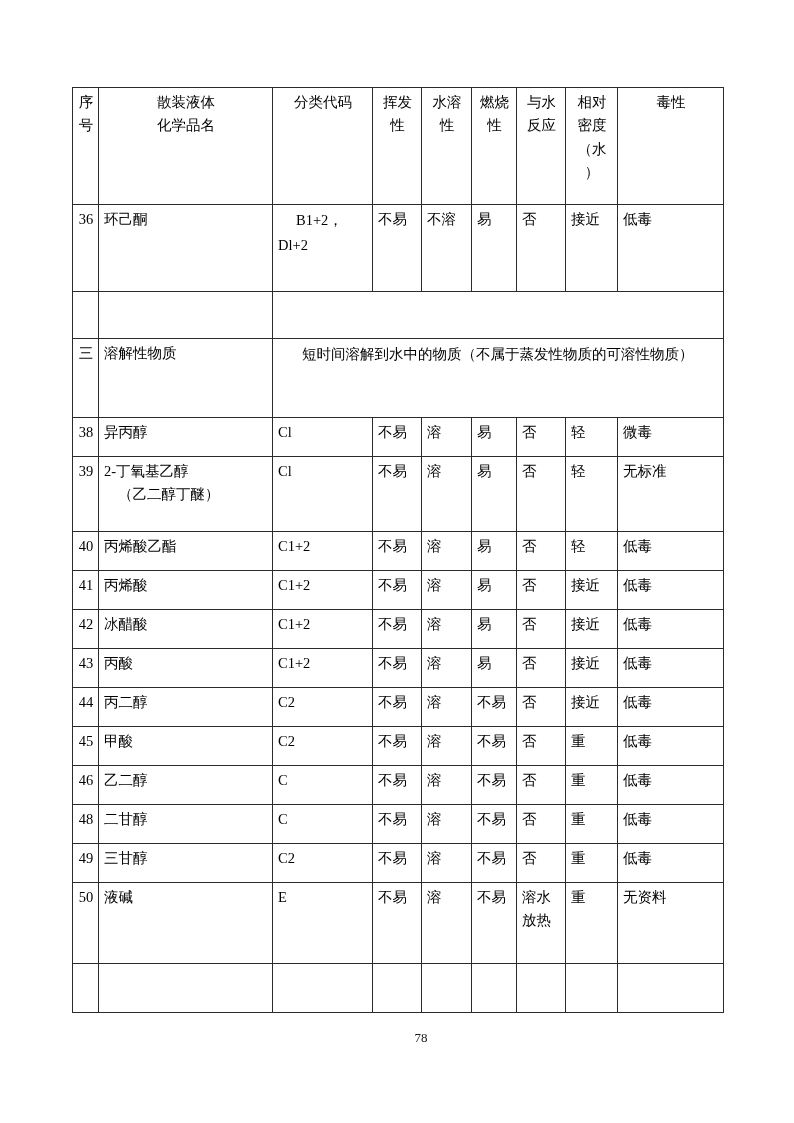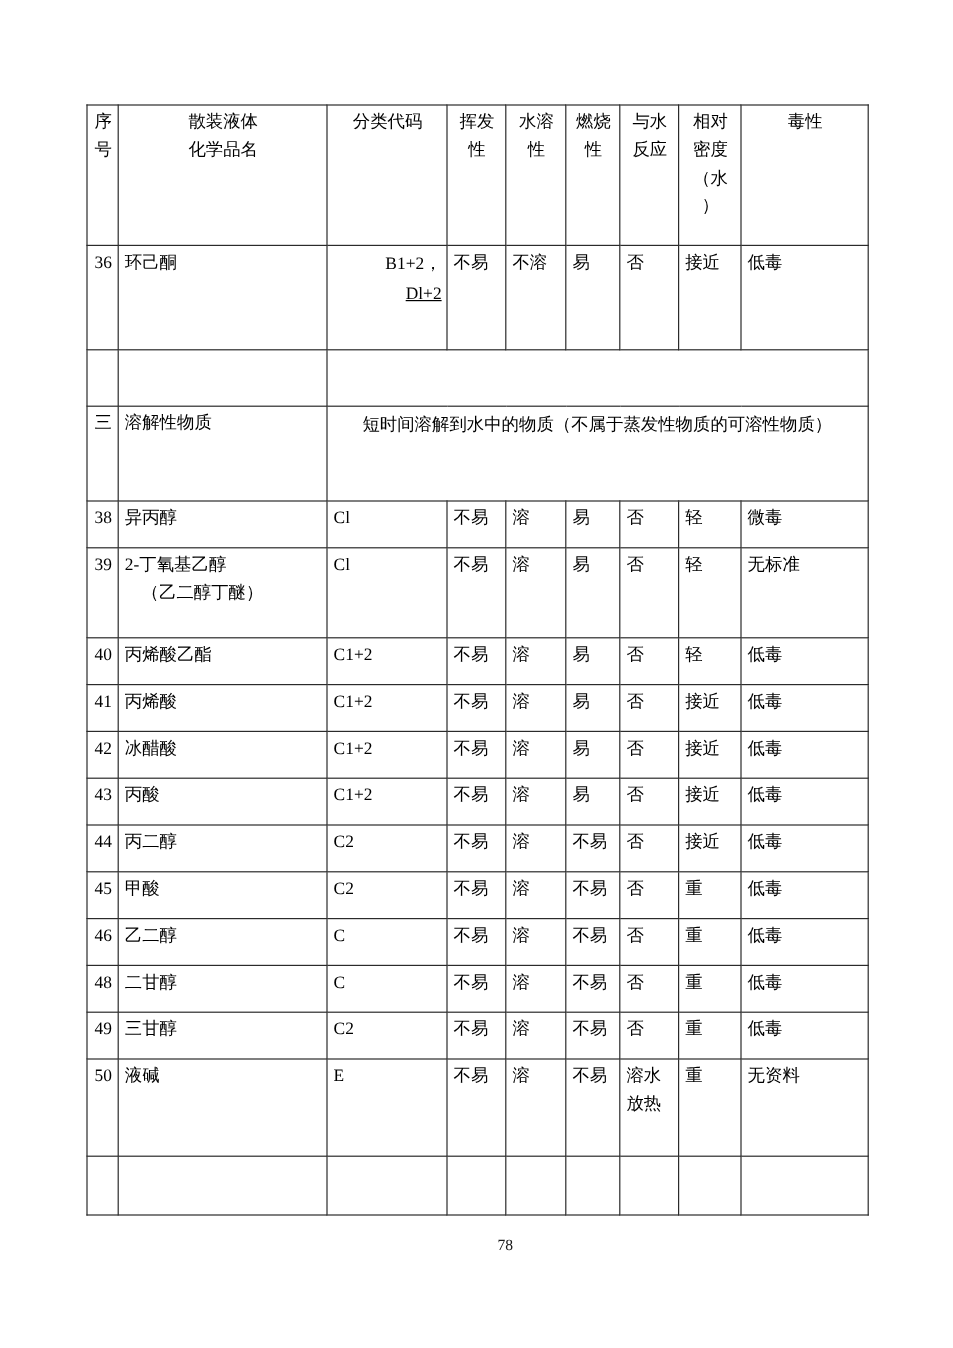--- a/index.html
+++ b/index.html
@@ -72,23 +72,23 @@
   .row-end td { height: 42px; }
 
   .sec-label { text-align: left; }
   .sec-no { text-align: center; }
   .sec-desc {
     text-align: left;
     text-indent: 24px;
     line-height: 1.72;
     padding-right: 6px;
   }
-  .code-multi { line-height: 1.7; text-align: right; }
+  .code-multi { line-height: 1.7; }
   .code-indent { display: block; text-indent: 18px; }
-  .code-plain  { display: block; text-decoration: underline; }
+  .code-plain  { display: block; }
   .name-sub { display: block; text-indent: 14px; }
   .stack-line { display: block; }
 
   .pagenum {
     position: absolute;
     left: 0;
     top: 1030px;
     width: 794px;
     text-align: center;
     font-size: 13px;

